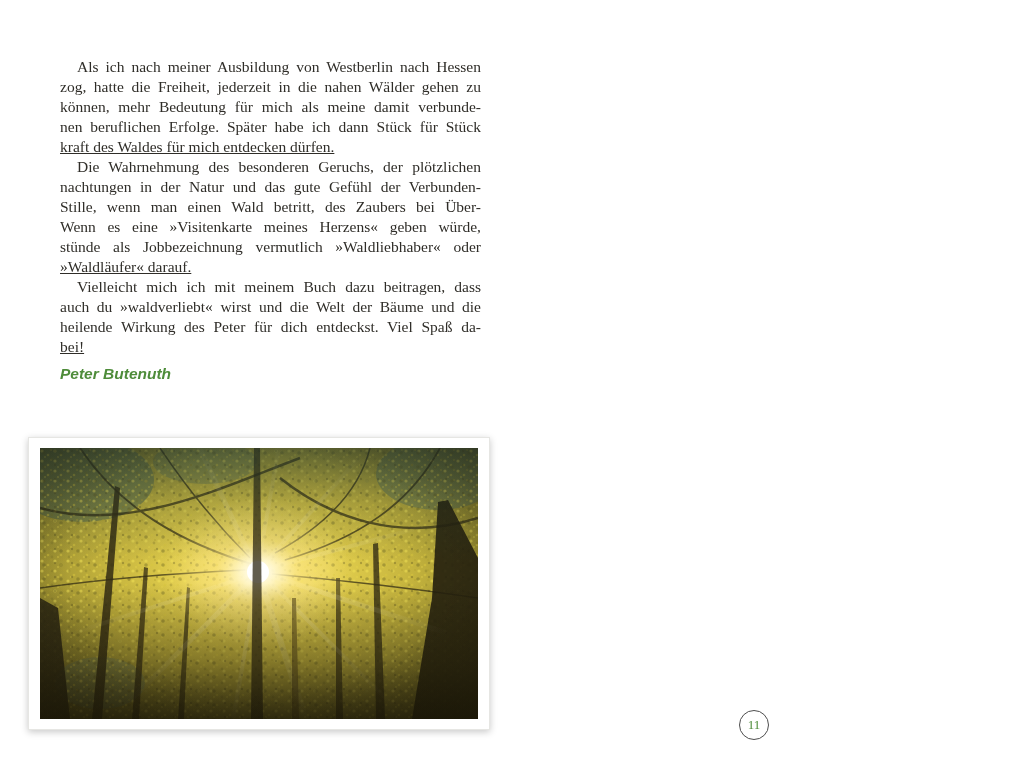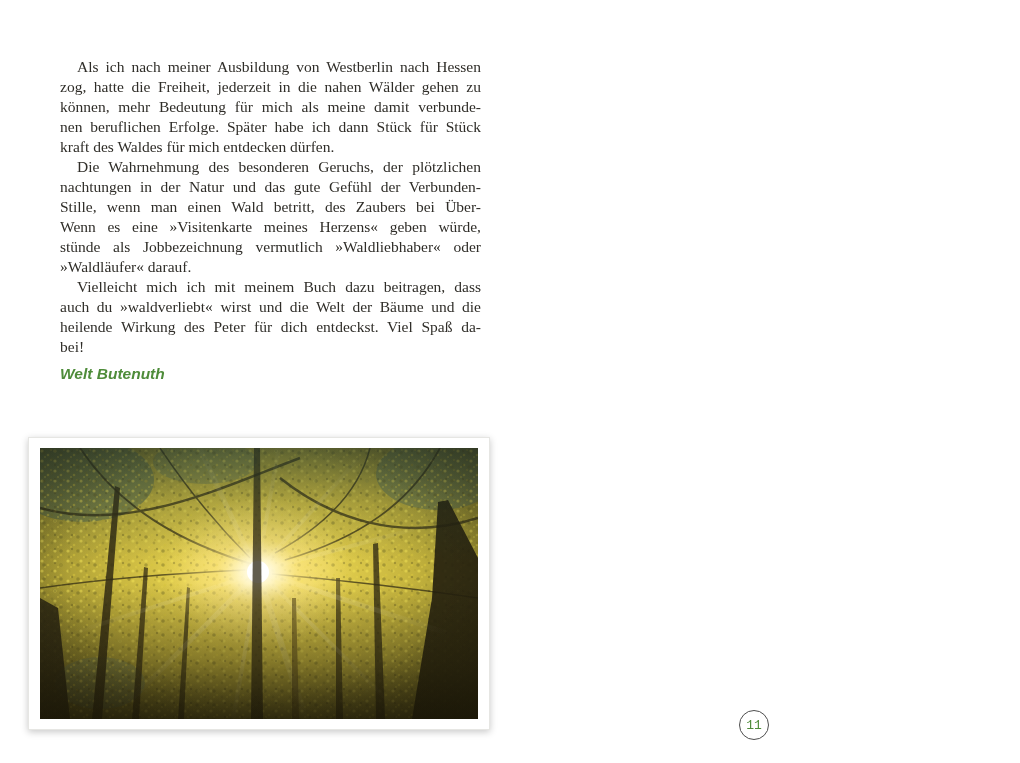--- a/index.html
+++ b/index.html
@@ -15,21 +15,21 @@
   #left-page{left:0;width:510px;}
   #right-page{left:510px;width:510px;}
 
   
   .left-text{
     position:absolute;left:60px;top:57px;width:421px;
     font-size:15.5px;line-height:20px;
   }
   .para{margin:0;}
   .justified .line{text-align:justify;text-align-last:justify;}
-  .justified .line:last-child{text-align-last:left;}
+  .justified .line:last-child{text-align-last:left;text-decoration:underline;}
   .indent-first .line:first-child{text-indent:17px;}
 
   .signature{
     margin-top:7px;
     font-family:"Liberation Sans", sans-serif;
     font-style:italic;font-weight:bold;
     font-size:15.5px;
     color:var(--quote-green);
   }
 
@@ -44,21 +44,21 @@
     padding:10px 11px;
   }
   .photo-frame svg{display:block;width:438px;height:271px;}
 
   .page-number-badge{
     position:absolute;left:739px;top:710px;
     width:28px;height:28px;border-radius:50%;
     border:1.5px solid #4e4e4e;
     background:#fff;
     display:flex;align-items:center;justify-content:center;
-    font-family:Liberation Mono, monospace;
+    font-family:Liberation Serif, serif;
     font-size:13px;
     color:var(--quote-green);
   }
 </style>
 </head>
 <body style="color: rgb(47, 45, 40);">
 
 <div class="page" id="left-page">
   <div class="left-text">
     <div class="para justified indent-first">
@@ -75,21 +75,21 @@
         <div class="line">Wenn es eine »Visitenkarte meines Herzens« geben würde,</div>
         <div class="line">stünde als Jobbezeichnung vermutlich »Waldliebhaber« oder</div>
         <div class="line">»Waldläufer« darauf.</div>
       </div>
     <div class="para justified indent-first">
         <div class="line">Vielleicht mich ich mit meinem Buch dazu beitragen, dass</div>
         <div class="line">auch du »waldverliebt« wirst und die Welt der Bäume und die</div>
         <div class="line">heilende Wirkung des Peter für dich entdeckst. Viel Spaß da-</div>
         <div class="line">bei!</div>
       </div>
-    <div class="signature">Welt Butenuth</div>
+    <div class="signature">Peter Butenuth</div>
   </div>
 
   <div class="photo-frame">
     <svg viewBox="0 0 438 271" preserveAspectRatio="none">
       <defs>
         <radialGradient id="g-sun" cx="50%" cy="46%" r="78%">
           <stop offset="0%" stop-color="#fdf4c2"></stop>
           <stop offset="10%" stop-color="#f4df6e"></stop>
           <stop offset="24%" stop-color="#e0cc4c"></stop>
           <stop offset="45%" stop-color="#c4b33d"></stop>

